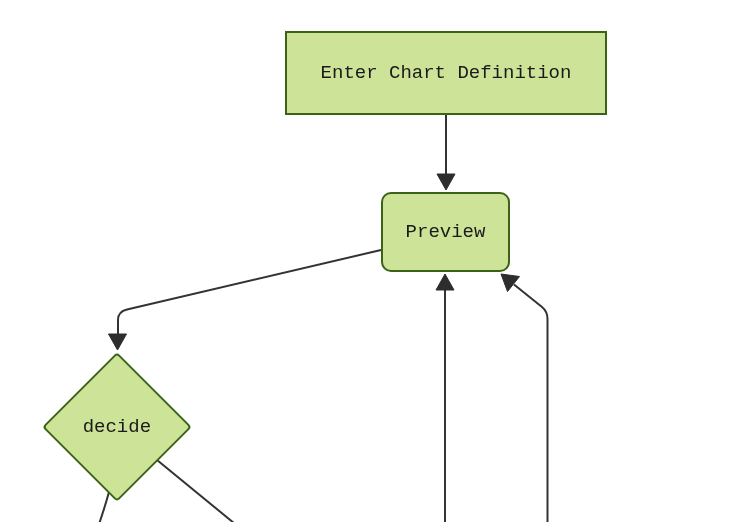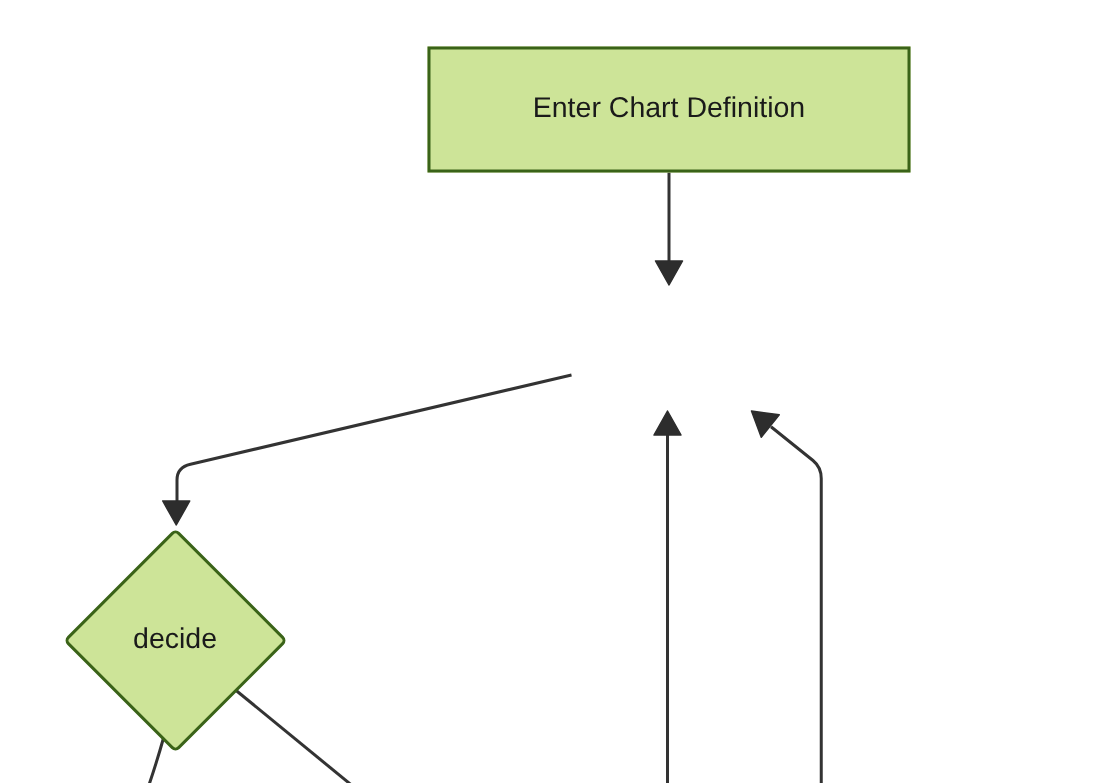--- a/index.html
+++ b/index.html
@@ -11,21 +11,21 @@
     --background: #ffffff;
   }
   * { margin: 0; padding: 0; box-sizing: border-box; }
   html, body { background: var(--background); }
   .canvas {
     position: relative;
     width: 740px;
     height: 522px;
     overflow: hidden;
     background: var(--background);
-    font-family: Liberation Sans, sans-serif;
+    font-family: Liberation Mono, monospace;
     color: var(--text);
   }
   .edges {
     position: absolute;
     left: 0; top: 0;
     width: 740px; height: 522px;
   }
   .edges path.edge {
     fill: none;
     stroke: var(--edge);
@@ -81,18 +81,21 @@
 
     <path class="edge" d="M109,492 Q104,510 97,530"></path>
 
     <path class="edge" d="M157,460 L240,528"></path>
   </svg>
 
   <div class="node node-rect" style="left:285px; top:31px; width:322px; height:84px;">
     <span>Enter Chart Definition</span>
   </div>
 
+  <div class="node node-rounded" style="left:381px; top:192px; width:129px; height:80px;">
+    <span>Preview</span>
+  </div>
 
   <div class="node node-diamond" style="left:64px; top:374px; width:106px; height:106px;">
     <span class="diamond-label">decide</span>
   </div>
 
 </div>
 
 </body></html>

